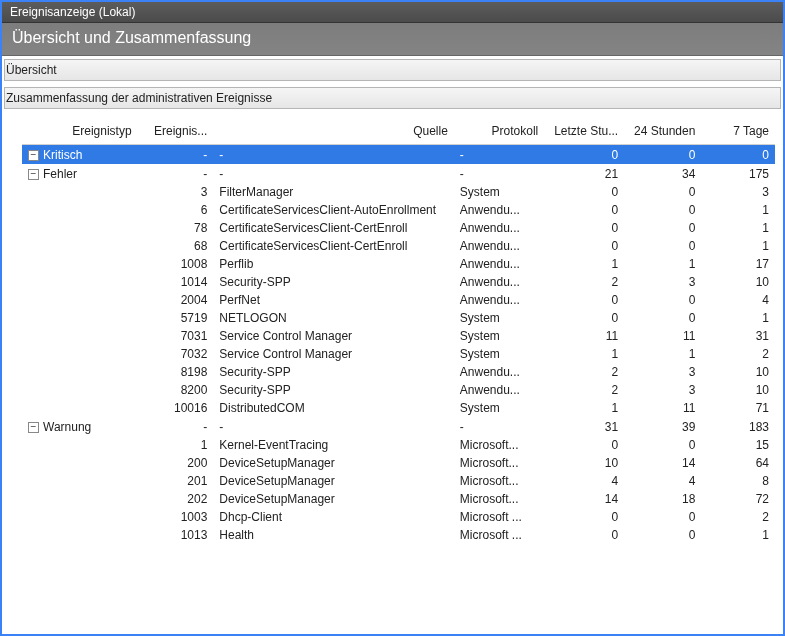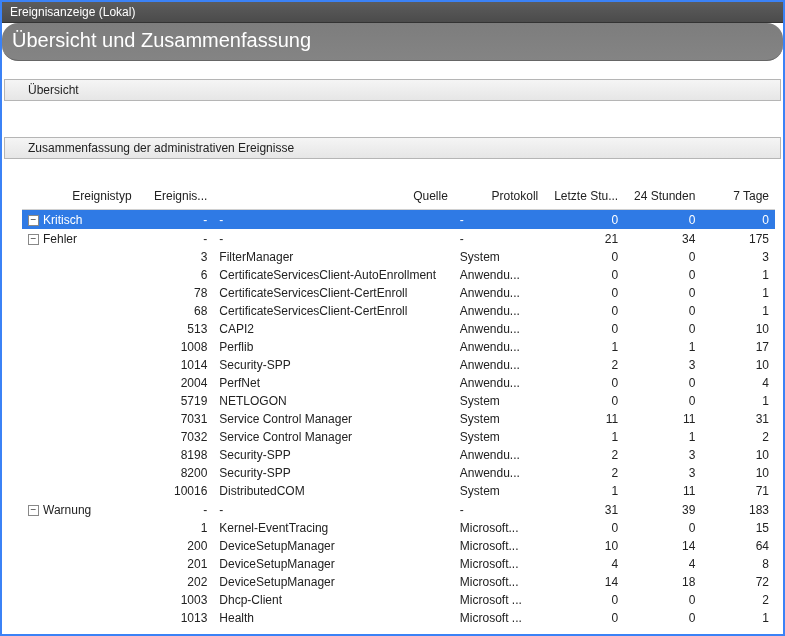--- a/index.html
+++ b/index.html
@@ -21,31 +21,30 @@
   .titlebar {
     background: linear-gradient(#5c5c5c, #4b4b4b);
     color: #fff;
     font-size: 12px;
     padding: 3px 8px;
     border-bottom: 1px solid #333;
   }
   .header-band {
     background: linear-gradient(#7d7d7d, #848484);
     color: #fff;
-    font-size: 20px;
+    font-size: 16px;
     font-weight: 300;
     padding: 6px 10px 8px 10px;
     border-bottom: 1px solid #666;
-    border-radius: 16px;
   }
   .section-band {
     background: linear-gradient(#f5f5f5, #e6e6e6);
     border: 1px solid #b5b5b5;
-    margin: 18px 2px;
-    padding: 3px 23px;
+    margin: 3px 2px;
+    padding: 3px 1px;
     font-size: 12px;
     color: #222;
   }
   .content {
     flex: 1;
     padding: 8px 8px 0 20px;
     overflow: hidden;
   }
   .grid {
     width: 100%;
@@ -185,29 +184,20 @@
             <td class="col-type"><span class="spacer"></span></td>
             <td class="col-id num">68</td>
             <td class="col-src">CertificateServicesClient-CertEnroll</td>
             <td class="col-prot">Anwendu...</td>
             <td class="col-h num">0</td>
             <td class="col-24 num">0</td>
             <td class="col-7 num">1</td>
           </tr>
           <tr>
             <td class="col-type"><span class="spacer"></span></td>
-            <td class="col-id num">513</td>
-            <td class="col-src">CAPI2</td>
-            <td class="col-prot">Anwendu...</td>
-            <td class="col-h num">0</td>
-            <td class="col-24 num">0</td>
-            <td class="col-7 num">10</td>
-          </tr>
-          <tr>
-            <td class="col-type"><span class="spacer"></span></td>
             <td class="col-id num">1008</td>
             <td class="col-src">Perflib</td>
             <td class="col-prot">Anwendu...</td>
             <td class="col-h num">1</td>
             <td class="col-24 num">1</td>
             <td class="col-7 num">17</td>
           </tr>
           <tr>
             <td class="col-type"><span class="spacer"></span></td>
             <td class="col-id num">1014</td>

